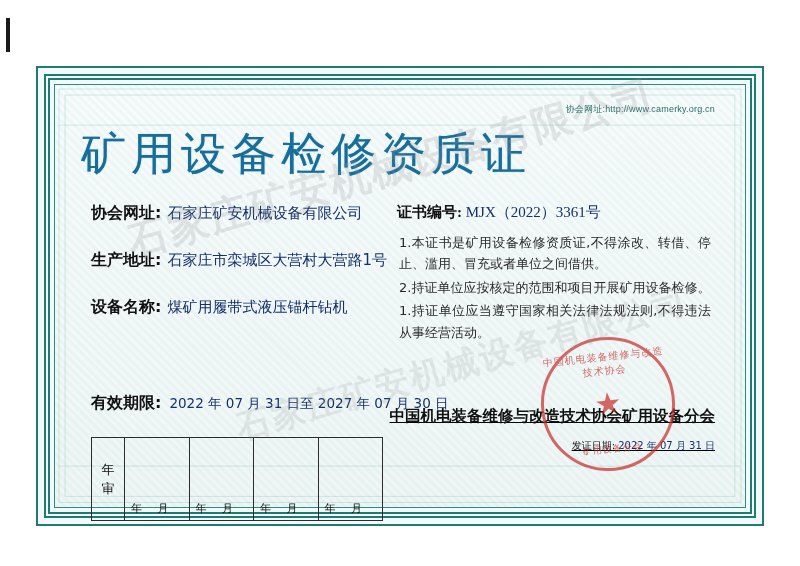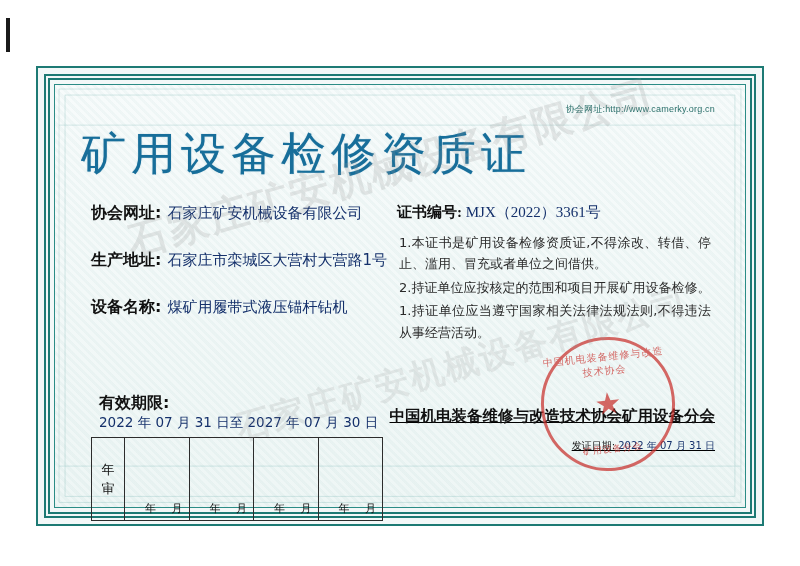--- a/index.html
+++ b/index.html
@@ -126,21 +126,20 @@
     font-family: "DejaVu Sans", sans-serif;
     white-space: nowrap;
   }
   .validity {
     position: absolute;
     left: 10px;
     top: 286px;
     width: 430px;
     display: flex;
     align-items: baseline;
-    flex-direction: column;
   }
   .validity .field-label { font-size: 16px; }
   .validity .field-value { font-size: 13.5px; margin-left: 8px; }
 
   
   .insp-table {
     position: absolute;
     left: 10px;
     top: 330px;
     width: 292px;
@@ -169,21 +168,21 @@
     flex: 1;
     border-right: 1px solid #2c2c2c;
     position: relative;
   }
   .insp-cell:last-child { border-right: none; }
   .insp-cell span {
     position: absolute;
     bottom: 4px;
     left: 0;
     right: 0;
-    text-align: right;
+    text-align: left;
     font-size: 11px;
     color: #111;
     font-family: "DejaVu Sans", sans-serif;
     letter-spacing: 6px;
     text-indent: 6px;
     margin-top: 48px;
   }
 
   
   .right-col {

